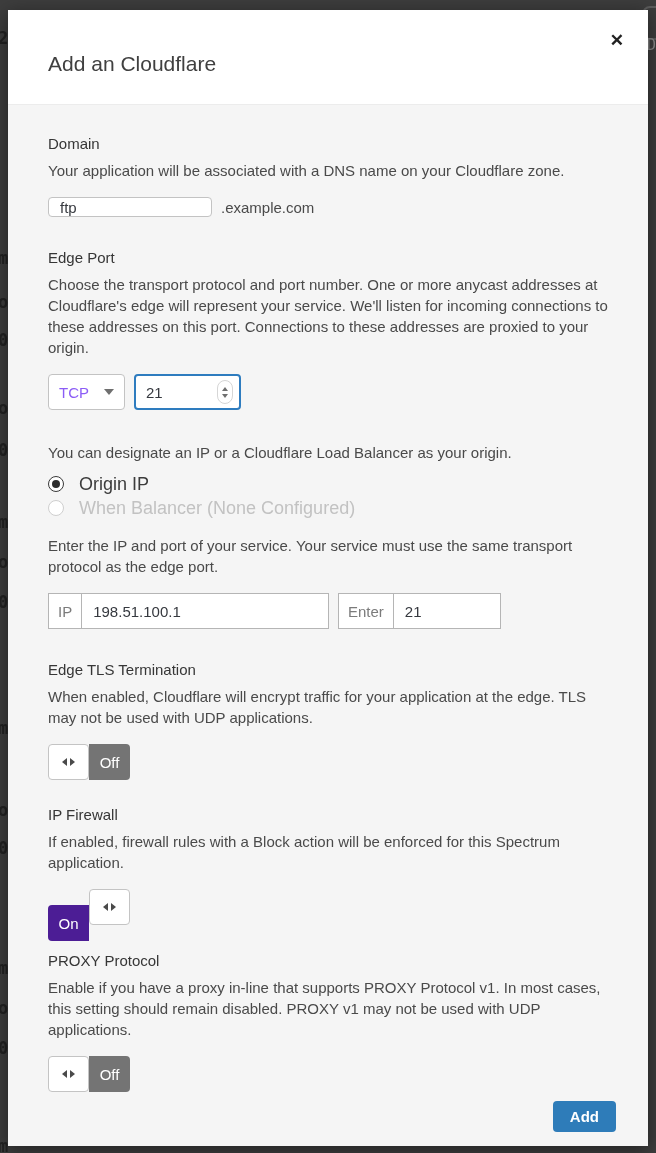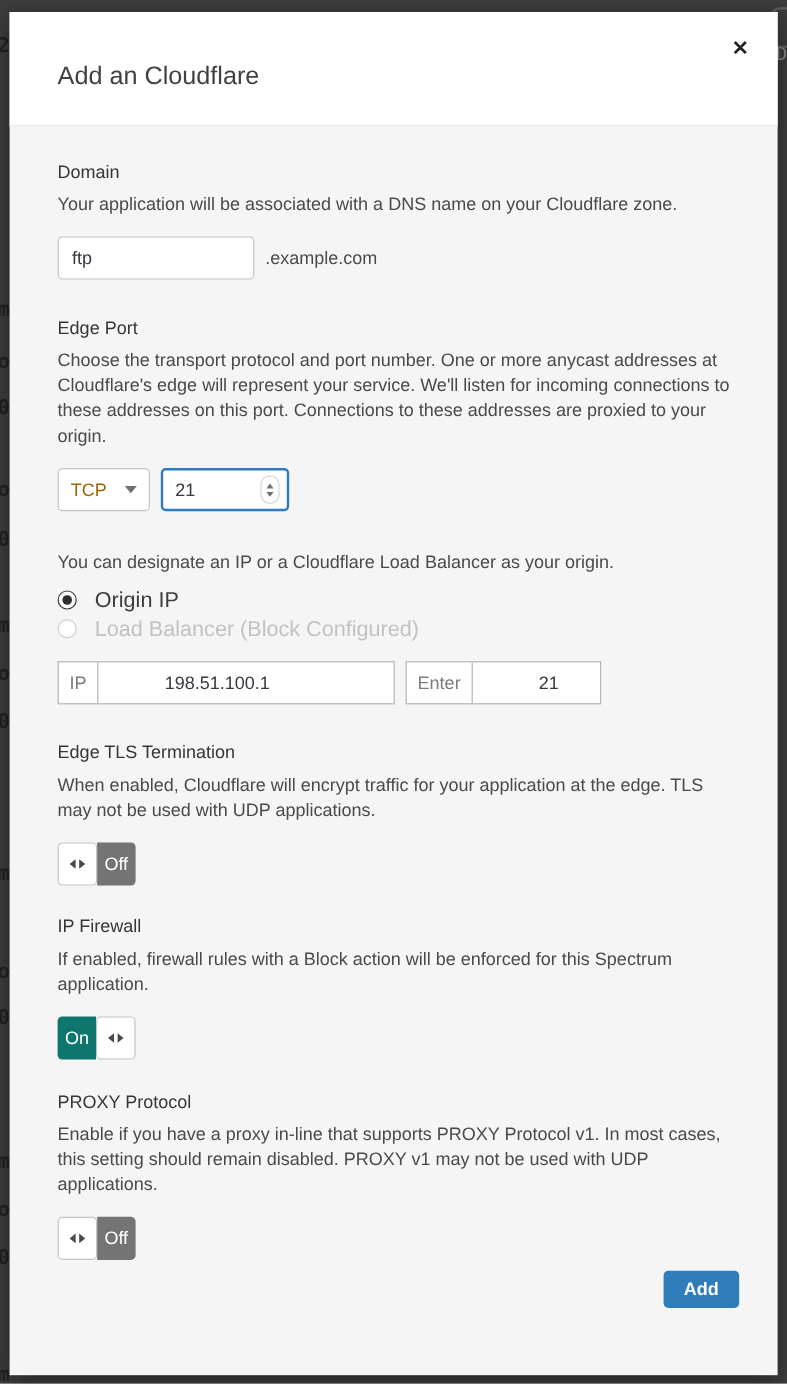--- a/index.html
+++ b/index.html
@@ -84,21 +84,21 @@
   .section-desc {
     font-size: 15px;
     line-height: 21px;
     color: #4a4a4a;
     margin-bottom: 16px;
   }
 
   
   .row { display: flex; align-items: center; }
   .text-input {
-    height: 36px;
+    height: 20px;
     border: 1px solid #c3c3c3;
     border-radius: 4px;
     background: #ffffff;
     font-family: "Liberation Sans", sans-serif;
     font-size: 15px;
     color: #36393f;
     padding: 0 11px;
     outline: none;
   }
   .domain-input { width: 164px; }
@@ -109,21 +109,21 @@
   }
 
   .select {
     width: 77px; height: 36px;
     border: 1px solid #c3c3c3;
     border-radius: 4px;
     background: #ffffff;
     display: flex; align-items: center;
     padding: 0 10px;
     font-size: 15px;
-    color: #a16207;
+    color: #8b5cf6;
     cursor: pointer;
     justify-content: space-between;
   }
   .caret-down {
     width: 0; height: 0;
     border-left: 5px solid transparent;
     border-right: 5px solid transparent;
     border-top: 6px solid #6f6f6f;
   }
 
@@ -191,21 +191,20 @@
   }
   .radio-row.disabled .radio-circle { border-color: #cfcfcf; }
   .radio-row.disabled .radio-label { color: #c2c2c2; }
 
   
   .addon-group {
     display: flex;
     height: 36px;
     border: 1px solid #b5b5b5;
     background: #ffffff;
-    gap: 44px;
   }
   .addon {
     display: flex; align-items: center; justify-content: center;
     border-right: 1px solid #b5b5b5;
     color: #7b7b7b;
     font-size: 15px;
     padding: 0 9px;
   }
   .addon-group input {
     border: none; outline: none;
@@ -216,31 +215,31 @@
     background: transparent;
   }
   .ip-group { width: 281px; }
   .ip-group input { width: 244px; }
   .port-group { width: 163px; margin-left: 9px; }
   .port-group input { width: 112px; }
 
   
   .toggle {
     display: flex;
-    width: 65px; height: 36px;
+    width: 82px; height: 36px;
     cursor: pointer;
   }
   .toggle-segment {
     width: 42px; height: 36px;
     display: flex; align-items: center; justify-content: center;
     font-size: 15px;
     color: #ffffff;
   }
   .toggle-off .toggle-segment { background: #747474; border-radius: 0 4px 4px 0; }
-  .toggle-on  .toggle-segment { background: #0f766e; border-radius: 4px 0 0 4px; }
+  .toggle-on  .toggle-segment { background: #4c1d95; border-radius: 4px 0 0 4px; margin-top: 16px; }
   .toggle-handle {
     width: 42px; height: 36px;
     background: #ffffff;
     border: 1px solid #c4c4c4;
     border-radius: 4px;
     display: flex; align-items: center; justify-content: center;
     gap: 3px;
   }
   .arr-left, .arr-right { width: 0; height: 0; }
   .arr-left {
@@ -321,24 +320,25 @@
 
       <div class="radio-group">
         <div class="radio-row">
           <span class="radio-circle">
               <span class="radio-dot"></span>
             </span>
           <span class="radio-label">Origin IP</span>
         </div>
         <div class="radio-row disabled">
           <span class="radio-circle"></span>
-          <span class="radio-label">Load Balancer (Block Configured)</span>
-        </div>
-      </div>
-
+          <span class="radio-label">When Balancer (None Configured)</span>
+        </div>
+      </div>
+
+      <div class="section-desc">Enter the IP and port of your service. Your service must use the same transport protocol as the edge port.</div>
 
       <div class="row">
         <div class="addon-group ip-group">
           <span class="addon">IP</span>
           <input type="text" value="198.51.100.1" style="">
         </div>
         <div class="addon-group port-group">
           <span class="addon">Enter</span>
           <input type="text" value="21" style="">
         </div>

